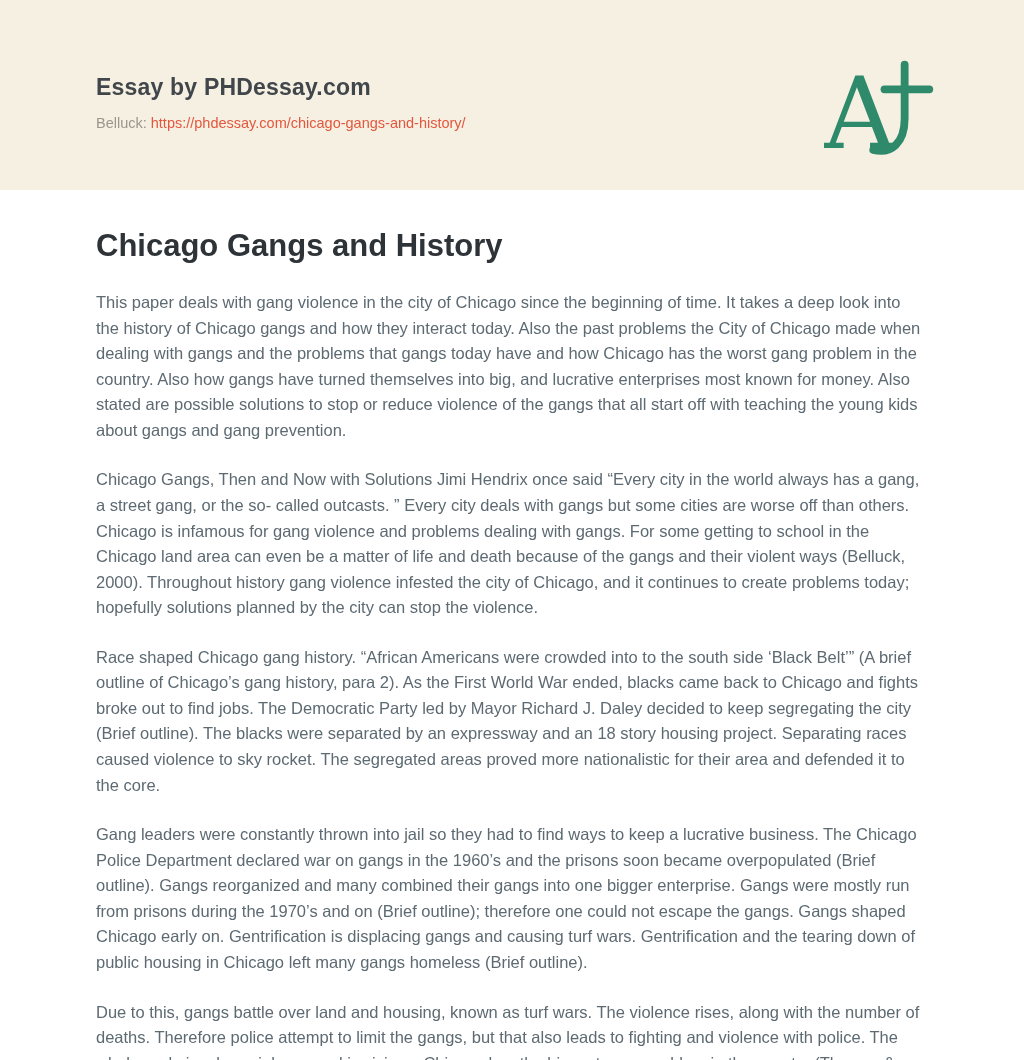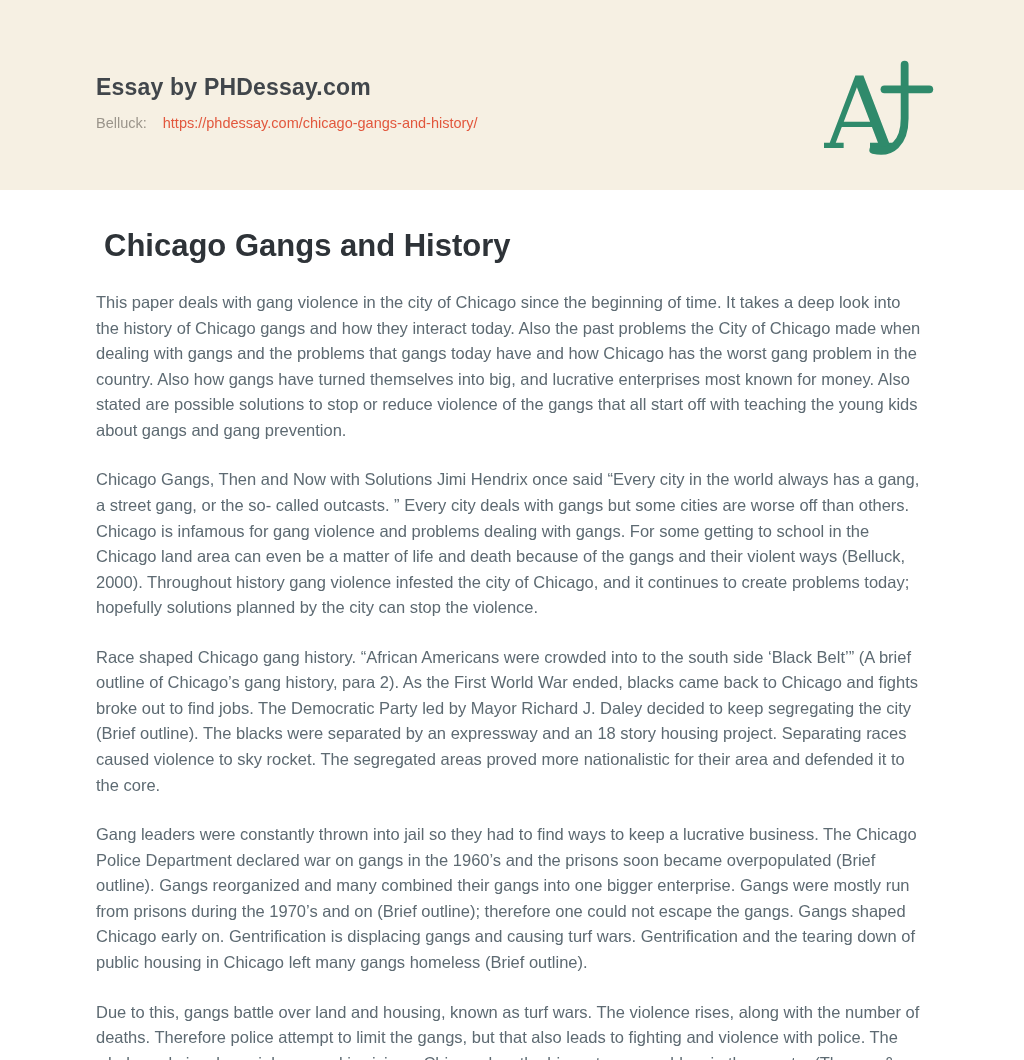--- a/index.html
+++ b/index.html
@@ -32,37 +32,37 @@
     letter-spacing: 0.2px;
   }
   .source-line {
     margin: 14px 0 0;
     font-size: 14.5px;
     color: #9b958b;
   }
   .source-link {
     color: #e2573d;
     text-decoration: none;
-    margin-left: 16px;
+    margin-left: 4px;
   }
   .logo {
     position: absolute;
     right: 88px;
     top: 58px;
     width: 112px;
     height: 112px;
   }
 
   
   .content {
     background: #ffffff;
     padding: 38px 96px 0 96px;
   }
   .title {
-    margin: 0 0 26px 8px;
+    margin: 0 0 26px 0;
     font-size: 31px;
     font-weight: 700;
     color: #2e3338;
   }
   .para {
     margin: 0 4px 24px 0;
     font-size: 16.5px;
     line-height: 1.55;
     color: #5d6a72;
   }

